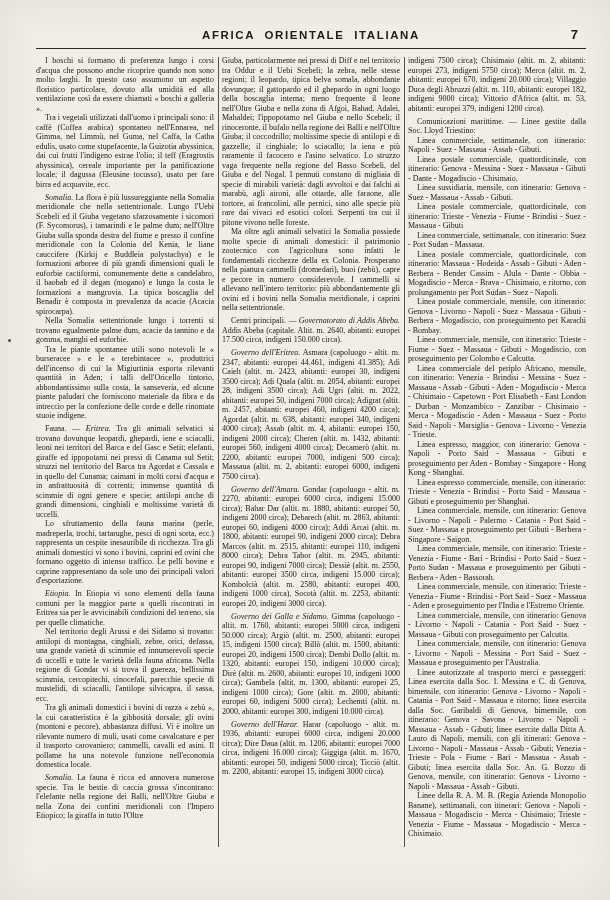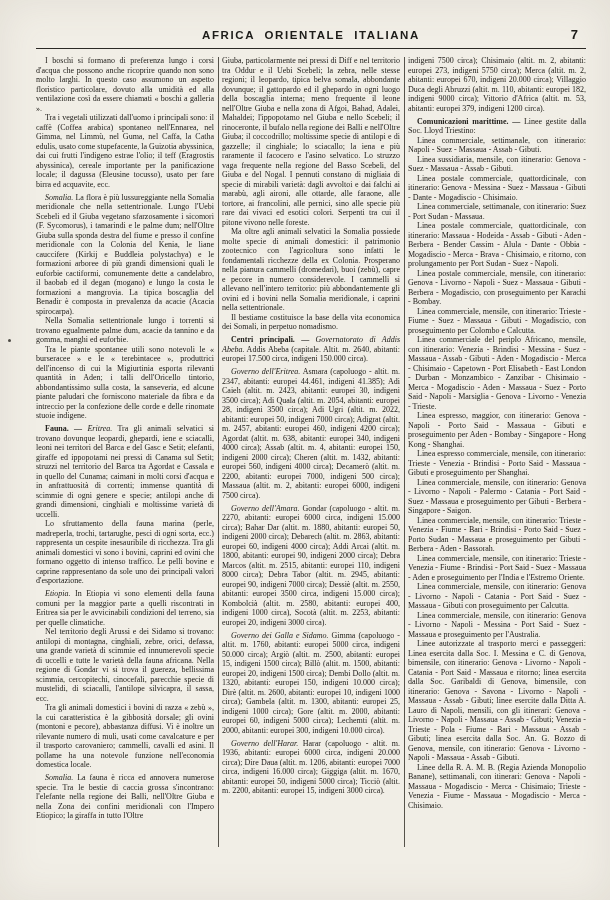--- a/index.html
+++ b/index.html
@@ -44,21 +44,21 @@
   }
   .sep {
     flex:0 0 1px; width:1px;
     background:#55524a;
     margin:1px 3.5px 0 3.5px;
     height:790px;
   }
   .col p.para { margin:0; padding:0; text-indent:9px; }
   .col p.para.gap { margin-top:3.5px; }
   .col p.para.noindent { text-indent:0; }
-  .col p.para b { font-weight:bold; }
+  .col p.para b { font-weight:normal; }
   .col p.para i { }
   .speck {
     position:absolute; left:8px; top:339px; width:3px; height:3px;
     background:#4c4a44; border-radius:50%;
   }
 </style>
 </head>
 <body>
 
 <div class="page">
@@ -78,34 +78,34 @@
         <p class="para">Lo sfruttamento della fauna marina (perle, madreperla, trochi, tartarughe, pesci di ogni sorta, ecc.) rappresenta un cespite inesauribile di ricchezza. Tra gli animali domestici vi sono i bovini, caprini ed ovini che formano oggetto di intenso traffico. Le pelli bovine e caprine rappresentano da sole uno dei principali valori d'esportazione.</p>
         <p class="para gap"><i>Etiopia.</i> In Etiopia vi sono elementi della fauna comuni per la maggior parte a quelli riscontrati in Eritrea sia per le avvicinabili condizioni del terreno, sia per quelle climatiche.</p>
         <p class="para">Nel territorio degli Arussi e dei Sidamo si trovano: antilopi di montagna, cinghiali, zebre, orici, defassa, una grande varietà di scimmie ed innumerevoli specie di uccelli e tutte le varietà della fauna africana. Nella regione di Gondar vi si trova il guereza, bellissima scimmia, cercopitechi, cinocefali, parecchie specie di mustelidi, di sciacalli, l'antilope silvicapra, il sassa, ecc.</p>
         <p class="para">Tra gli animali domestici i bovini di razza « zebù », la cui caratteristica è la gibbosità dorsale; gli ovini (montoni e pecore), abbastanza diffusi. Vi è inoltre un rilevante numero di muli, usati come cavalcature e per il trasporto carovaniero; cammelli, cavalli ed asini. Il pollame ha una notevole funzione nell'economia domestica locale.</p>
         <p class="para gap"><i>Somalia.</i> La fauna è ricca ed annovera numerose specie. Tra le bestie di caccia grossa s'incontrano: l'elefante nella regione dei Balli, nell'Oltre Giuba e nella Zona dei confini meridionali con l'Impero Etiopico; la giraffa in tutto l'Oltre</p>
       </div>
     <div class="sep"></div>
     <div class="col">
         <p class="para noindent">Giuba, particolarmente nei pressi di Diff e nel territorio tra Oddur e il Uebi Scebeli; la zebra, nelle stesse regioni; il leopardo, tipica belva somala, abbondante dovunque; il gattopardo ed il ghepardo in ogni luogo della boscaglia interna; meno frequente il leone nell'Oltre Giuba e nella zona di Afgoi, Bahad, Adalei, Mahaldei; l'ippopotamo nel Giuba e nello Scebeli; il rinoceronte, il bufalo nella regione dei Balli e nell'Oltre Giuba; il coccodrillo; moltissime specie di antilopi e di gazzelle; il cinghiale; lo sciacallo; la iena e più raramente il facocero e l'asino selvatico. Lo struzzo vaga frequente nella regione del Basso Scebeli, del Giuba e del Nogal. I pennuti constano di migliaia di specie di mirabili varietà: dagli avvoltoi e dai falchi ai marabù, agli aironi, alle ottarde, alle faraone, alle tortore, ai francolini, alle pernici, sino alle specie più rare dai vivaci ed esotici colori. Serpenti tra cui il pitone vivono nelle foreste.</p>
         <p class="para">Ma oltre agli animali selvatici la Somalia possiede molte specie di animali domestici: il patrimonio zootecnico con l'agricoltura sono infatti le fondamentali ricchezze della ex Colonia. Prosperano nella pianura cammelli (dromedari), buoi (zebù), capre e pecore in numero considerevole. I cammelli si allevano nell'intero territorio: più abbondantemente gli ovini ed i bovini nella Somalia meridionale, i caprini nella settentrionale.</p>
-        <p class="para">Il bestiame costituisce la base della vita economica dei Somali, in perpetuo nomadismo.</p>
         <p class="para gap"><b>Centri principali. — </b><i>Governatorato di Addis Abeba.</i> Addis Abeba (capitale. Altit. m. 2640, abitanti: europei 17.500 circa, indigeni 150.000 circa).</p>
         <p class="para gap"><i>Governo dell'Eritrea.</i> Asmara (capoluogo - altit. m. 2347, abitanti: europei 44.461, indigeni 41.385); Adi Caieh (altit. m. 2423, abitanti: europei 30, indigeni 3500 circa); Adi Quala (altit. m. 2054, abitanti: europei 28, indigeni 3500 circa); Adi Ugri (altit. m. 2022, abitanti: europei 50, indigeni 7000 circa); Adigrat (altit. m. 2457, abitanti: europei 460, indigeni 4200 circa); Agordat (altit. m. 638, abitanti: europei 340, indigeni 4000 circa); Assab (altit. m. 4, abitanti: europei 150, indigeni 2000 circa); Cheren (altit. m. 1432, abitanti: europei 560, indigeni 4000 circa); Decamerò (altit. m. 2200, abitanti: europei 7000, indigeni 500 circa); Massaua (altit. m. 2, abitanti: europei 6000, indigeni 7500 circa).</p>
         <p class="para gap"><i>Governo dell'Amara.</i> Gondar (capoluogo - altit. m. 2270, abitanti: europei 6000 circa, indigeni 15.000 circa); Bahar Dar (altit. m. 1880, abitanti: europei 50, indigeni 2000 circa); Debarech (altit. m. 2863, abitanti: europei 60, indigeni 4000 circa); Addi Arcai (altit. m. 1800, abitanti: europei 90, indigeni 2000 circa); Debra Marcos (altit. m. 2515, abitanti: europei 110, indigeni 8000 circa); Debra Tabor (altit. m. 2945, abitanti: europei 90, indigeni 7000 circa); Dessiè (altit. m. 2550, abitanti: europei 3500 circa, indigeni 15.000 circa); Kombolcià (altit. m. 2580, abitanti: europei 400, indigeni 1000 circa), Socotà (altit. m. 2253, abitanti: europei 20, indigeni 3000 circa).</p>
         <p class="para gap"><i>Governo dei Galla e Sidamo.</i> Gimma (capoluogo - altit. m. 1760, abitanti: europei 5000 circa, indigeni 50.000 circa); Argiò (altit. m. 2500, abitanti: europei 15, indigeni 1500 circa); Billò (altit. m. 1500, abitanti: europei 20, indigeni 1500 circa); Dembi Dollo (altit. m. 1320, abitanti: europei 150, indigeni 10.000 circa); Dirè (altit. m. 2600, abitanti: europei 10, indigeni 1000 circa); Gambela (altit. m. 1300, abitanti: europei 25, indigeni 1000 circa); Gore (altit. m. 2000, abitanti: europei 60, indigeni 5000 circa); Lechemti (altit. m. 2000, abitanti: europei 300, indigeni 10.000 circa).</p>
         <p class="para gap"><i>Governo dell'Harar.</i> Harar (capoluogo - altit. m. 1936, abitanti: europei 6000 circa, indigeni 20.000 circa); Dire Daua (altit. m. 1206, abitanti: europei 7000 circa, indigeni 16.000 circa); Giggiga (altit. m. 1670, abitanti: europei 50, indigeni 5000 circa); Ticciò (altit. m. 2200, abitanti: europei 15, indigeni 3000 circa).</p>
       </div>
     <div class="sep"></div>
     <div class="col">
         <p class="para noindent">indigeni 7500 circa); Chisimaio (altit. m. 2, abitanti: europei 273, indigeni 5750 circa); Merca (altit. m. 2, abitanti: europei 670, indigeni 20.000 circa); Villaggio Duca degli Abruzzi (altit. m. 110, abitanti: europei 182, indigeni 9000 circa); Vittorio d'Africa (altit. m. 53, abitanti: europei 379, indigeni 1200 circa).</p>
         <p class="para gap"><b>Comunicazioni marittime. — </b>Linee gestite dalla Soc. Lloyd Triestino:</p>
         <p class="para">Linea commerciale, settimanale, con itinerario: Napoli - Suez - Massaua - Assab - Gibuti.</p>
+        <p class="para">Linea postale commerciale, quattordicinale, con itinerario: Genova - Messina - Suez - Massaua - Gibuti - Dante - Mogadiscio - Chisimaio.</p>
         <p class="para">Linea sussidiaria, mensile, con itinerario: Genova - Suez - Massaua - Assab - Gibuti.</p>
-        <p class="para">Linea postale commerciale, quattordicinale, con itinerario: Genova - Messina - Suez - Massaua - Gibuti - Dante - Mogadiscio - Chisimaio.</p>
+        <p class="para">Linea postale commerciale, quattordicinale, con itinerario: Trieste - Venezia - Fiume - Brindisi - Suez - Massaua - Gibuti</p>
         <p class="para">Linea commerciale, settimanale, con itinerario: Suez - Port Sudan - Massaua.</p>
         <p class="para">Linea postale commerciale, quattordicinale, con itinerario: Massaua - Hodeida - Assab - Gibuti - Aden - Berbera - Bender Cassim - Alula - Dante - Obbia - Mogadiscio - Merca - Brava - Chisimaio, e ritorno, con prolungamento per Port Sudan - Suez - Napoli.</p>
         <p class="para">Linea postale commerciale, mensile, con itinerario: Genova - Livorno - Napoli - Suez - Massaua - Gibuti - Berbera - Mogadiscio, con proseguimento per Karachi - Bombay.</p>
         <p class="para">Linea commerciale, mensile, con itinerario: Trieste - Fiume - Suez - Massaua - Gibuti - Mogadiscio, con proseguimento per Colombo e Calcutta.</p>
         <p class="para">Linea commerciale del periplo Africano, mensile, con itinerario: Venezia - Brindisi - Messina - Suez - Massaua - Assab - Gibuti - Aden - Mogadiscio - Merca - Chisimaio - Capetown - Port Elisabeth - East London - Durban - Monzambico - Zanzibar - Chisimaio - Merca - Mogadiscio - Aden - Massaua - Suez - Porto Said - Napoli - Marsiglia - Genova - Livorno - Venezia - Trieste.</p>
         <p class="para">Linea espresso, maggior, con itinerario: Genova - Napoli - Porto Said - Massaua - Gibuti e proseguimento per Aden - Bombay - Singapore - Hong Kong - Shanghai.</p>
         <p class="para">Linea espresso commerciale, mensile, con itinerario: Trieste - Venezia - Brindisi - Porto Said - Massaua - Gibuti e proseguimento per Shanghai.</p>
         <p class="para">Linea commerciale, mensile, con itinerario: Genova - Livorno - Napoli - Palermo - Catania - Port Said - Suez - Massaua e proseguimento per Gibuti - Berbera - Singapore - Saigon.</p>
         <p class="para">Linea commerciale, mensile, con itinerario: Trieste - Venezia - Fiume - Bari - Brindisi - Porto Said - Suez - Porto Sudan - Massaua e proseguimento per Gibuti - Berbera - Aden - Bassorah.</p>
         <p class="para">Linea commerciale, mensile, con itinerario: Trieste - Venezia - Fiume - Brindisi - Port Said - Suez - Massaua - Aden e proseguimento per l'India e l'Estremo Oriente.</p>

